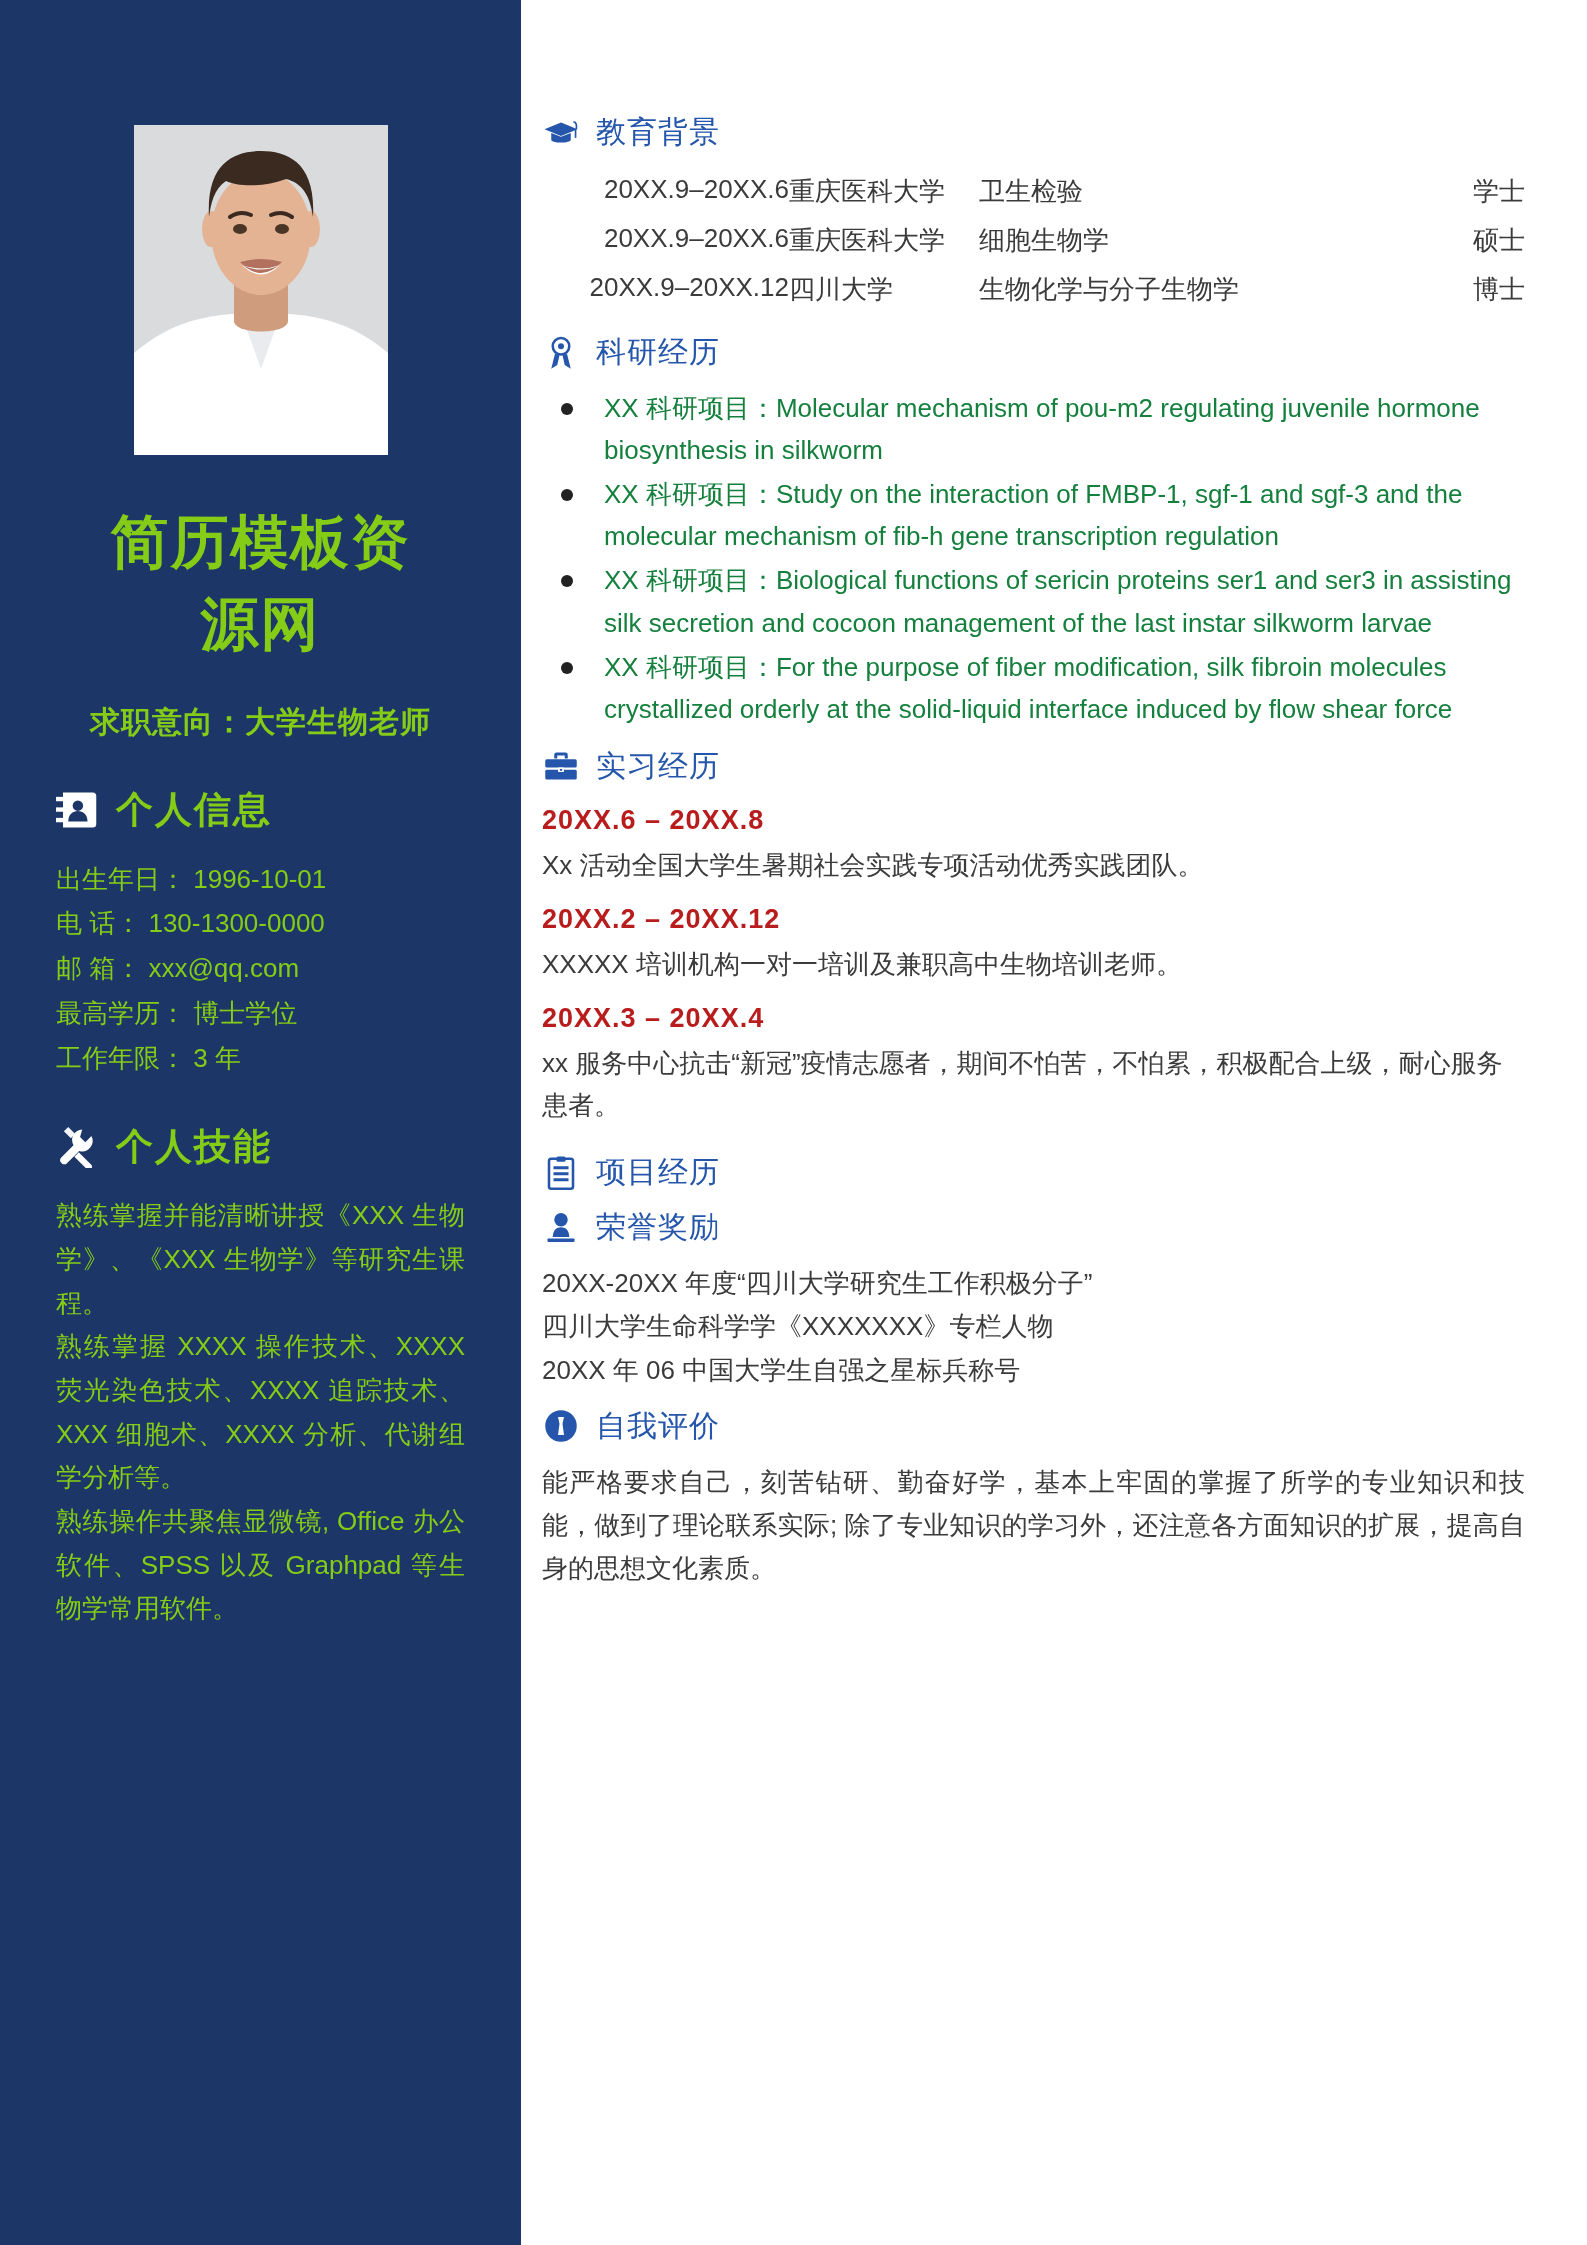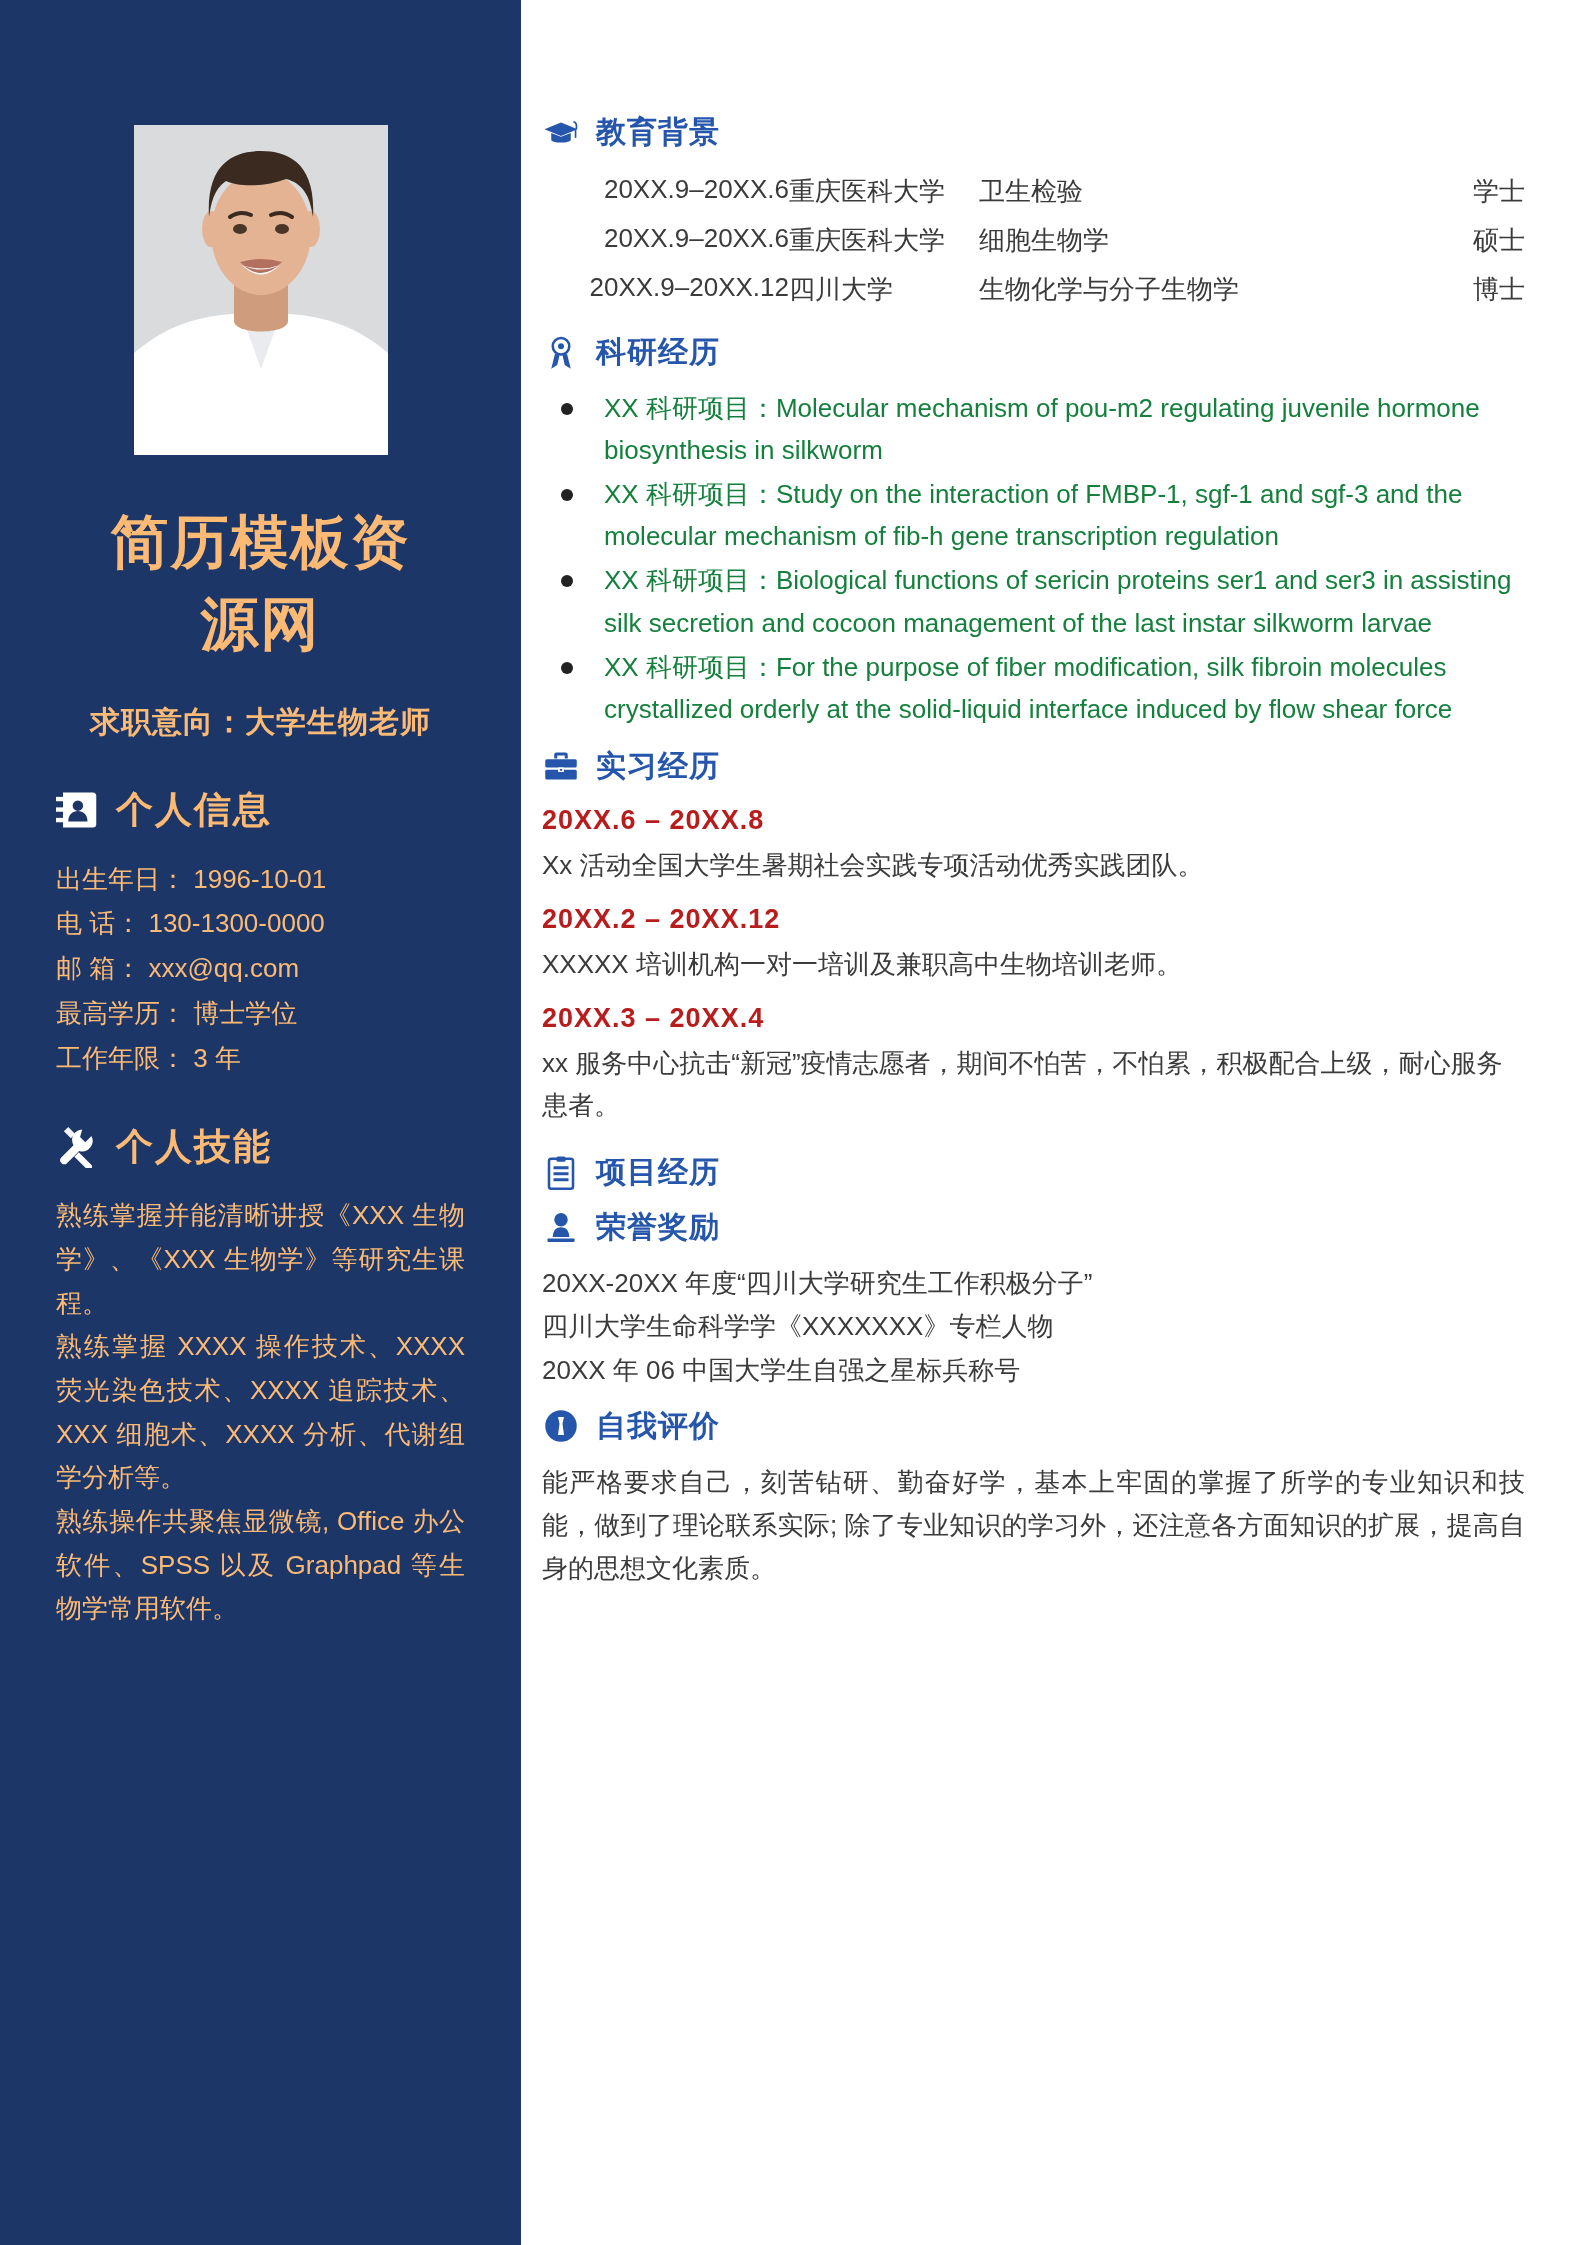--- a/index.html
+++ b/index.html
@@ -16,21 +16,21 @@
     overflow: hidden;
   }
 
   
   .sidebar {
     position: absolute;
     left: 0; top: 0;
     width: 521px;
     height: 2245px;
     background: #1d3668;
-    color: #fdba74;
+    color: #84cc16;
     padding: 0 56px;
   }
   .photo-frame {
     width: 254px;
     height: 330px;
     margin: 125px auto 0 auto;
     background: #d9dbdd;
     position: relative;
     overflow: hidden;
   }
@@ -99,21 +99,21 @@
     margin-bottom: 14px;
   }
   .sec-head .si {
     width: 38px; height: 38px;
     display: flex; align-items: center; justify-content: center;
     flex: 0 0 auto;
   }
   .sec-head .si svg { width: 36px; height: 36px; fill: #2556ab; }
   .sec-head .st {
     font-size: 30px;
-    font-weight: bold;
+    font-weight: normal;
     color: #2556ab;
     letter-spacing: 1px;
   }
 
   
   .edu-table { width: 100%; border-collapse: collapse; margin-bottom: 18px; }
   .edu-table td {
     font-size: 26px;
     color: #3b3b3b;
     padding: 7px 0;

